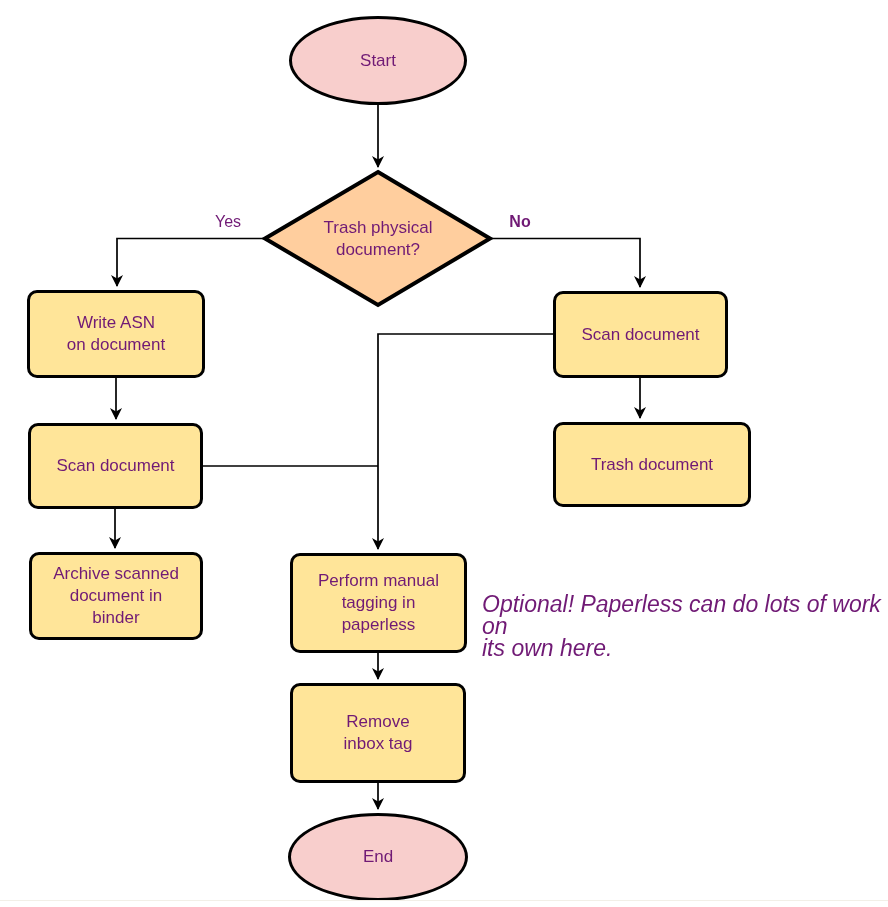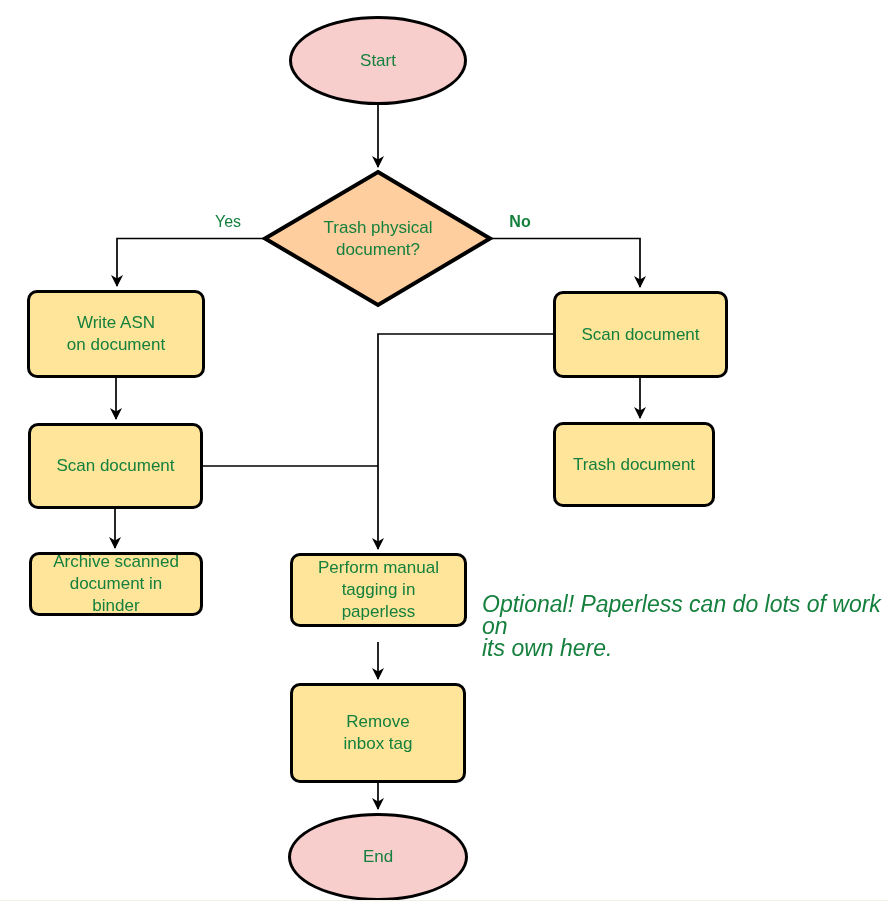--- a/index.html
+++ b/index.html
@@ -7,21 +7,21 @@
     padding: 0;
     background: #ffffff;
   }
   #canvas {
     position: relative;
     width: 888px;
     height: 907px;
     background: #ffffff;
     overflow: hidden;
     font-family: "Liberation Sans", sans-serif;
-    color: #15803d;
+    color: #701a75;
   }
   #edges {
     position: absolute;
     left: 0; top: 0;
     width: 888px; height: 907px;
   }
   .edge {
     fill: none;
     stroke: var(--stroke, #000);
     stroke-width: 1.7;
@@ -119,35 +119,35 @@
 
   <div class="node process" style="left:27px; top:290px; width:178px; height:88px;">
     <span>Write ASN
 on document</span>
   </div>
 
   <div class="node process" style="left:28px; top:423px; width:175px; height:86px;">
     <span>Scan document</span>
   </div>
 
-  <div class="node process" style="left:29px; top:552px; width:174px; height:64px;">
+  <div class="node process" style="left:29px; top:552px; width:174px; height:88px;">
     <span>Archive scanned
 document in
 binder</span>
   </div>
 
   <div class="node process" style="left:553px; top:291px; width:175px; height:87px;">
     <span>Scan document</span>
   </div>
 
-  <div class="node process" style="left:553px; top:422px; width:162px; height:85px;">
+  <div class="node process" style="left:553px; top:422px; width:198px; height:85px;">
     <span>Trash document</span>
   </div>
 
-  <div class="node process" style="left:290px; top:553px; width:177px; height:74px;">
+  <div class="node process" style="left:290px; top:553px; width:177px; height:100px;">
     <span>Perform manual
 tagging in
 paperless</span>
   </div>
 
   <div class="annotation" style="left:482px; top:593px; width:404px;">Optional! Paperless can do lots of work on
 its own here.</div>
 
   <div class="node process" style="left:290px; top:683px; width:176px; height:100px;">
     <span>Remove

